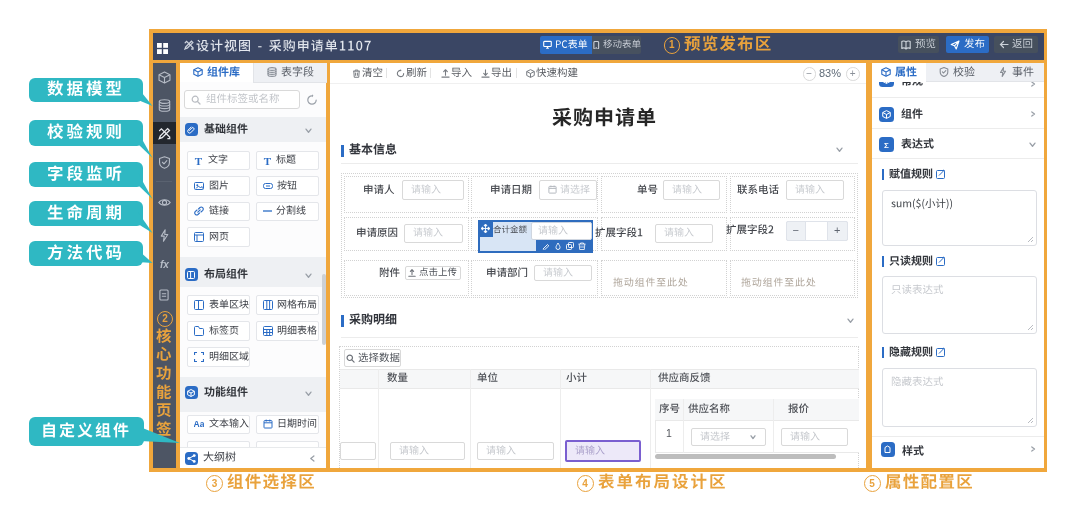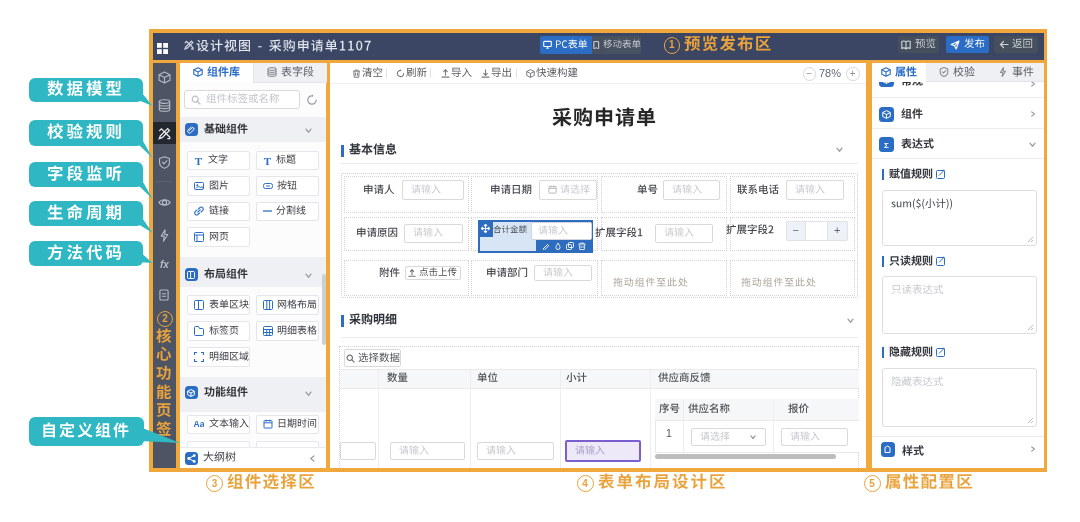--- a/index.html
+++ b/index.html
@@ -838,21 +838,21 @@
         <use href="#g89" x="2000.0"></use>
         <use href="#g90" x="3000.0"></use>
       </g>
     </svg>
   </div>
 <div class="a" style="left:385.5px;top:68px;width:1px;height:10px;background:#e3e3e3"></div>
 <div class="a" style="left:430px;top:68px;width:1px;height:10px;background:#e3e3e3"></div>
 <div class="a" style="left:515.5px;top:68px;width:1px;height:10px;background:#e3e3e3"></div>
 <div class="a" style="left:802.5px;top:67px;width:11.5px;height:11.5px;border:1px solid #d9d9d9;border-radius:50%;display:flex;align-items:center;justify-content:center;color:#8a9099;font-size:10px;line-height:1">−</div>
 <div class="a f" style="left:819px;top:66.5px;width:30px;height:13px;">
-    <span style="font-size:11px;color:#5f6b78">78%</span>
+    <span style="font-size:11px;color:#5f6b78">83%</span>
   </div>
 <div class="a" style="left:846px;top:67px;width:11.5px;height:11.5px;border:1px solid #d9d9d9;border-radius:50%;display:flex;align-items:center;justify-content:center;color:#8a9099;font-size:10px;line-height:1">+</div>
 <div class="a f" style="left:336px;top:106.5px;width:536px;height:24px;justify-content:center">
     <svg class="" width="105.0" height="23.6" viewBox="0 0 105.0 23.6" style="display:inline-block;overflow:visible">
       <g fill="#262626" transform="translate(0,17.60) scale(0.02000,-0.02000)">
         <use href="#g91" x="0.0"></use>
         <use href="#g92" x="1050.0"></use>
         <use href="#g93" x="2100.0"></use>
         <use href="#g94" x="3150.0"></use>
         <use href="#g95" x="4200.0"></use>

